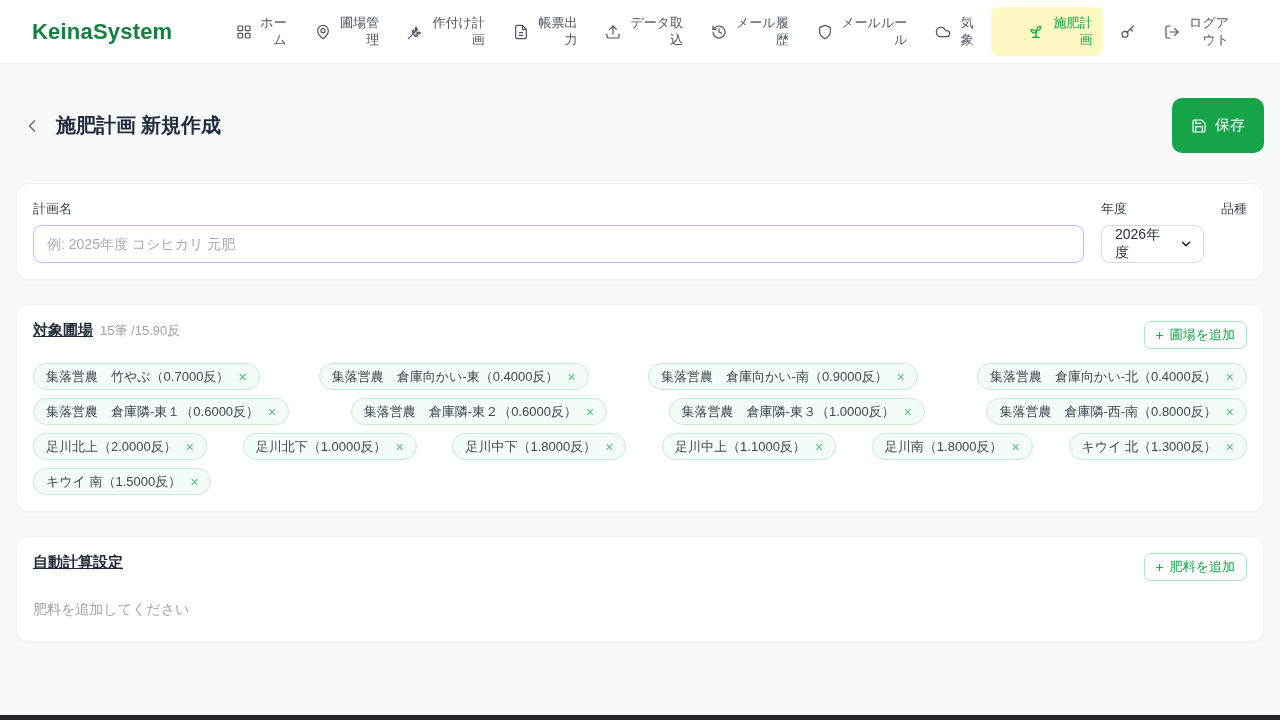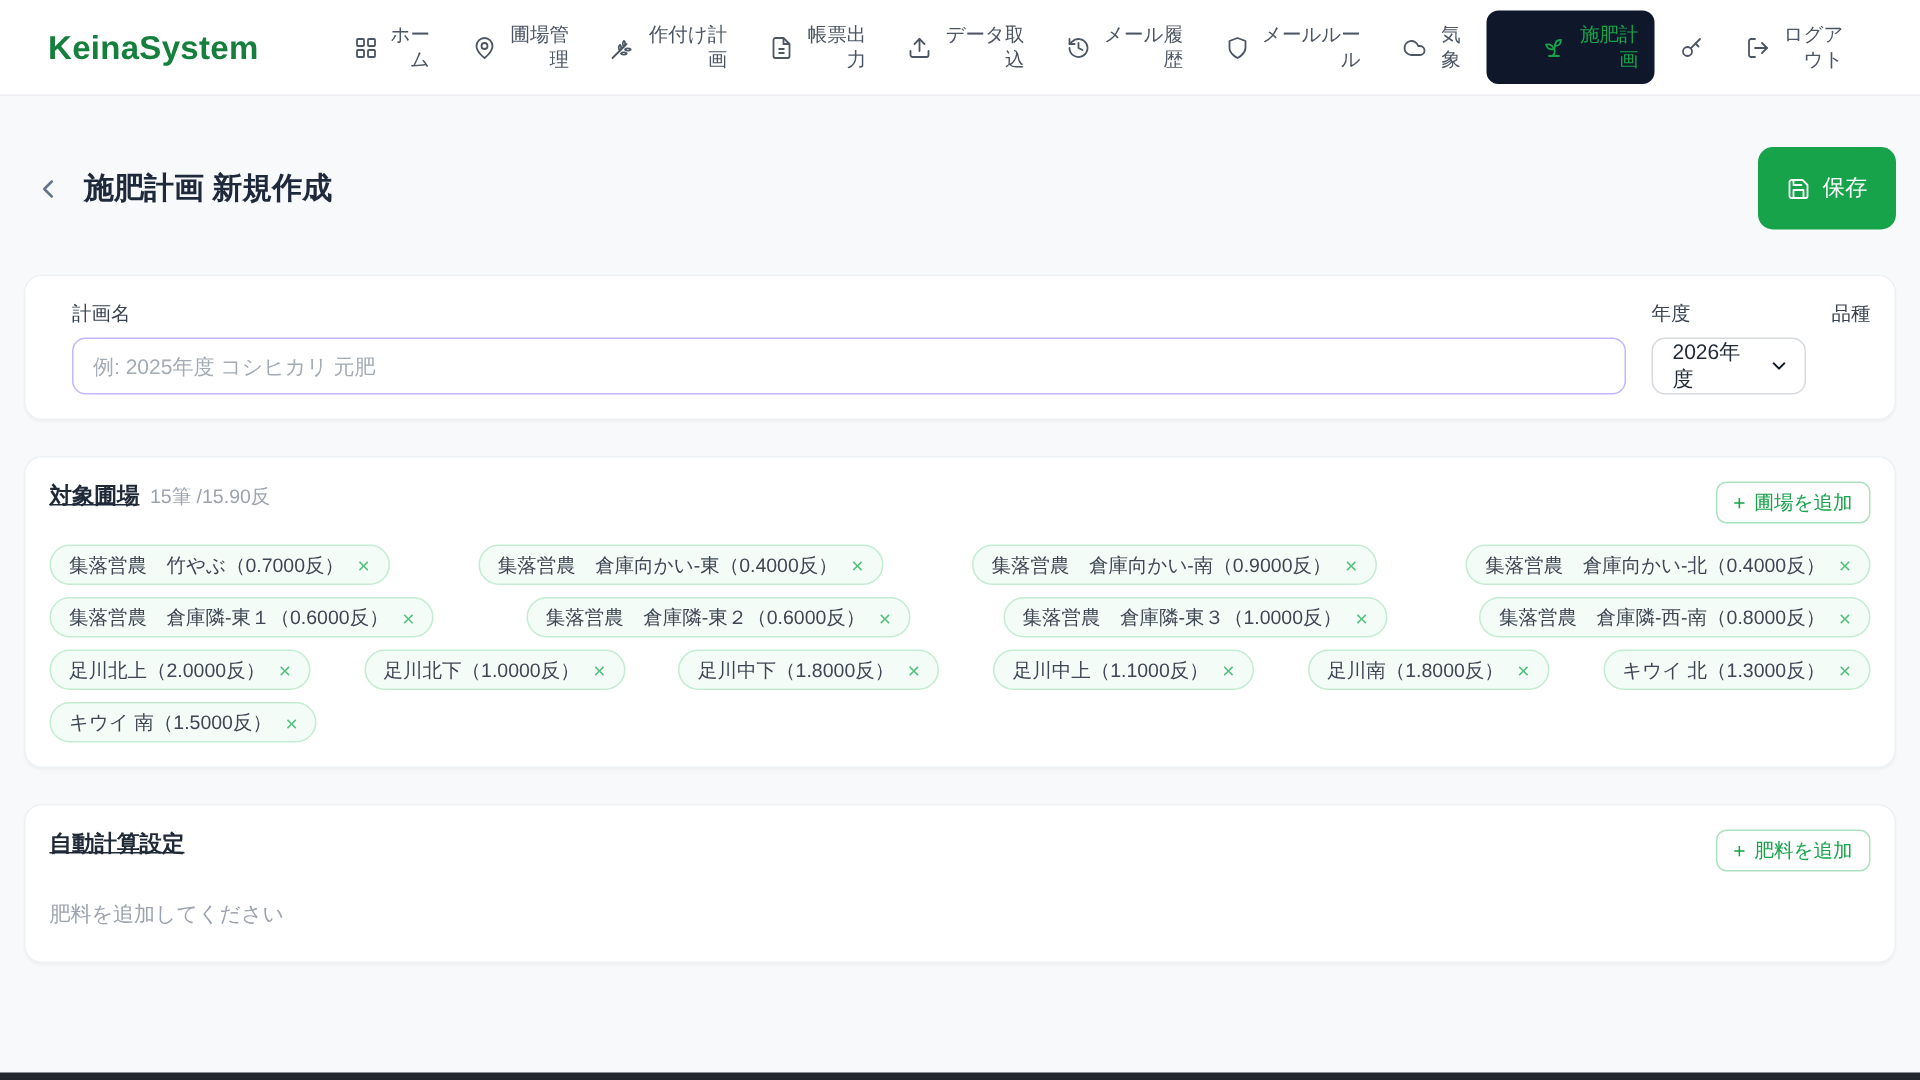--- a/index.html
+++ b/index.html
@@ -18,43 +18,43 @@
     display:flex; align-items:center; padding:0 40px 0 32px;
   }
   .brand { color:#15803d; font-size:22px; font-weight:700; letter-spacing:.2px; cursor:pointer; }
   .nav-items { margin-left:auto; display:flex; align-items:center; gap:6px; }
   .nav-item {
     display:flex; align-items:center; gap:7px; padding:8px 11px;
     border-radius:8px; color:#4b5563; font-size:13px; line-height:1.3;
     cursor:pointer; text-decoration:none;
   }
   .nav-item .nlabel { display:block; text-align:right; }
-  .nav-item.active { background:#0f172a; color:#16a34a;padding-left:37px; }
+  .nav-item.active { background:#fef9c3; color:#16a34a;padding-left:37px; }
   .nav-item svg { flex:none; }
 
   
   main { padding:0 16px; }
   .page-head { display:flex; align-items:center; padding:34px 0 30px; }
   .back-btn { background:none; border:none; padding:0; margin:0 14px 0 6px; color:#64748b; cursor:pointer; display:flex; }
-  .page-title { margin:0; font-size:20px; font-weight:700; color:#1e293b; }
+  .page-title { margin:0; font-size:20px; font-weight:700; color:#1e293b;font-family:Liberation Serif, serif; }
   .save-btn {
     margin-left:auto; display:flex; align-items:center; gap:8px;
     background:#16a34a; color:#ffffff; border:none; border-radius:10px;
     padding:18px 19px; font-size:15px; cursor:pointer; font-family:inherit;
   }
 
   
   .card {
     background:#ffffff; border:1px solid #eef1f4; border-radius:12px;
     box-shadow:0 1px 2px rgba(16,24,40,.04);
     padding:16px; margin-bottom:24px;
   }
   .form-row { display:flex; gap:17px; }
   .field label { display:block; font-size:13px; color:#374151; margin-bottom:7px; }
-  .field.grow { flex:1;margin-left:15px; }
+  .field.grow { flex:1; }
   .text-input {
     width:100%; height:38px; border:1px solid #c4b5fd; border-radius:9px;
     padding:0 13px; font-size:14px; color:#1f2937; outline:none; font-family:inherit;
     background:#fff;
   }
   .text-input::placeholder { color:#a3abb5; }
   .select {
     height:38px; border:1px solid #d6dae0; border-radius:9px; background:#fff;
     display:flex; align-items:center; justify-content:space-between;
     padding:0 10px 0 13px; font-size:14px; gap:8px; cursor:pointer; color:#1f2937;

